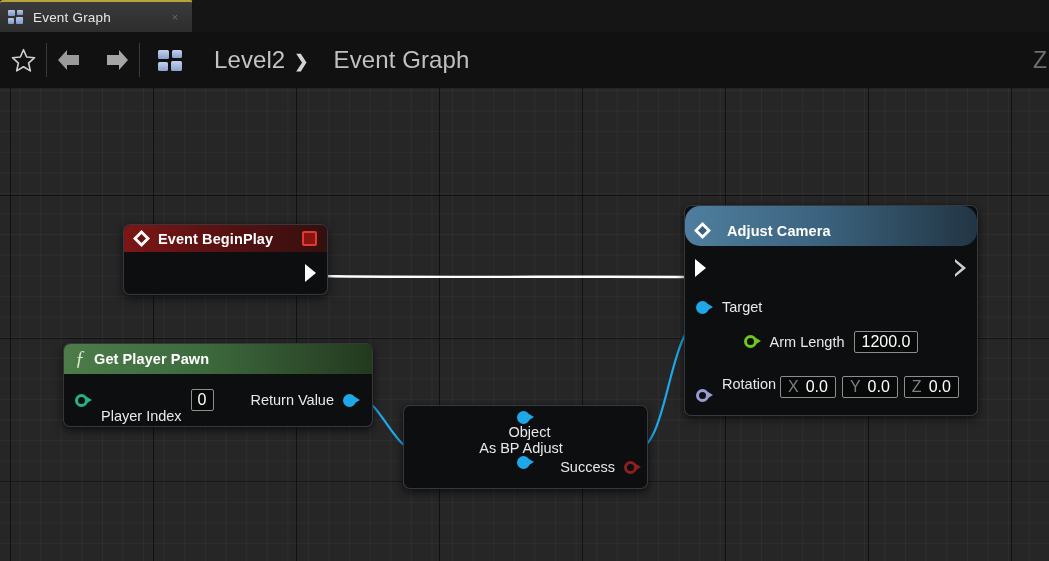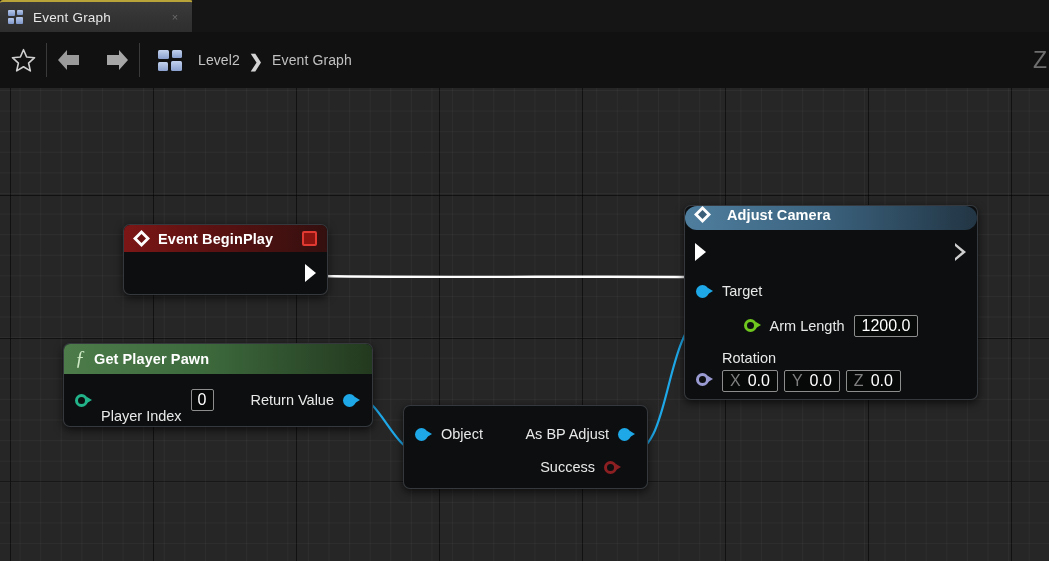--- a/index.html
+++ b/index.html
@@ -61,22 +61,23 @@
   .crumb-icon i {
     position:absolute; display:block;
     background:linear-gradient(to bottom,#c3d2ee,#8aa0cd);
     border-radius:1.5px;
   }
   .crumb-icon i:nth-child(1){ left:0;   top:0;  width:11px; height:9px; }
   .crumb-icon i:nth-child(2){ left:14px;top:0;  width:10px; height:8px; }
   .crumb-icon i:nth-child(3){ left:0;   top:12px;width:10px;height:9px; }
   .crumb-icon i:nth-child(4){ left:13px;top:11px;width:11px;height:10px;}
   .crumb-text {
-    color:#c4c4c4; font-size:14px; white-space:nowrap; letter-spacing:.1px;
+    color:#c4c4c4; font-size:24px; white-space:nowrap; letter-spacing:.1px;
     flex:0 0 auto;
+    margin-left:16px;
   }
   .crumb-sep {
     color:#d3d3d3; font-size:17px; font-weight:bold; margin:0 9px;
     flex:0 0 auto; position:relative; top:1px;
   }
   .crumb-text.cur { color:#c0c0c0; }
   .tb-right {
     margin-left:auto; color:#6e6e6e; font-size:23px;
     padding-right:2px; overflow:hidden; white-space:nowrap; width:16px;
   }
@@ -122,21 +123,21 @@
     white-space:nowrap; display:block; margin-top:-1px;
   }
   .nbody { position:relative; padding:0; }
   .row { position:relative; display:flex; align-items:center; height:32px; }
 
   
   .hdr-event { background:linear-gradient(to right,#7c1616 0%,#581111 48%,#33100f 100%); }
   .hdr-func  { background:linear-gradient(to right,#4d7c4a 0%,#3d6a3d 45%,#23391f 100%); }
   .hdr-cast  { background:linear-gradient(to right,#2e8f8d 0%,#236e70 45%,#15383b 100%); }
   .hdr-call  { background:linear-gradient(to right,#4f7e9e 0%,#3c6480 45%,#223544 100%);
-               padding:0 10px 6px 9px; display:block;border-radius:15px; }
+               padding:16px 10px 6px 9px; display:block;border-radius:15px; }
   .hdr-call .nhdr-title { display:block; }
 
   
   .ico-diamond {
     width:17px; height:17px; flex:0 0 auto; margin-right:8px;
     background:#ffffff;
     clip-path:polygon(50% 0%,100% 50%,50% 100%,0% 50%);
     position:relative;
   }
   .ico-diamond::after{
@@ -321,34 +322,34 @@
           <span class="pin-dot filled">
             <span class="bulb"></span>
               <span class="arw"></span>
           </span>
         </div>
       </div>
     </div>
 
     <div class="node" style="left:403px; top:317px; width:245px;">
       <div class="nbody">
-        <div class="row" style="height:40px; padding:16px 11px 0 11px;">
+        <div class="row" style="height:40px; padding:5px 11px 0 11px;flex-direction:column;">
           <span class="pin-dot filled">
             <span class="bulb"></span>
               <span class="arw"></span>
           </span>
           <span class="plabel" style="margin-left:8px;">Object</span>
           <span class="spacer"></span>
           <span class="plabel" style="margin-right:9px;">As BP Adjust</span>
           <span class="pin-dot filled">
             <span class="bulb"></span>
               <span class="arw"></span>
           </span>
         </div>
-        <div class="row" style="height:42px; padding:0 25px 0 11px;">
+        <div class="row" style="height:42px; padding:0 5px 0 11px;">
           <span class="spacer"></span>
           <span class="plabel" style="margin-right:9px;">Success</span>
           <span class="pin-dot ring-red">
             <span class="bulb"></span>
               <span class="arw"></span>
           </span>
         </div>
       </div>
     </div>
 
@@ -379,21 +380,21 @@
           </span>
           <span class="plabel" style="margin-left:8px;">Arm Length</span>
           <span class="vbox" style="margin-left:9px;">1200.0</span>
         </div>
 
         <div class="row" style="height:56px; padding:0 11px 0 11px; align-items:center;">
           <span class="pin-dot ring-purple" style="margin-top:16px;">
             <span class="bulb"></span>
               <span class="arw"></span>
           </span>
-          <span style="margin-left:8px; display:flex; flex-direction:column; gap:4px;">
+          <span style="margin-left:8px; display:flex; flex-direction:row; gap:4px;">
             <span class="rot-label">Rotation</span>
             <span class="rot-fields">
               <span class="vbox">
                 <span class="axis">X</span>
                 <span>0.0</span>
               </span>
               <span class="vbox">
                 <span class="axis">Y</span>
                 <span>0.0</span>
               </span>

